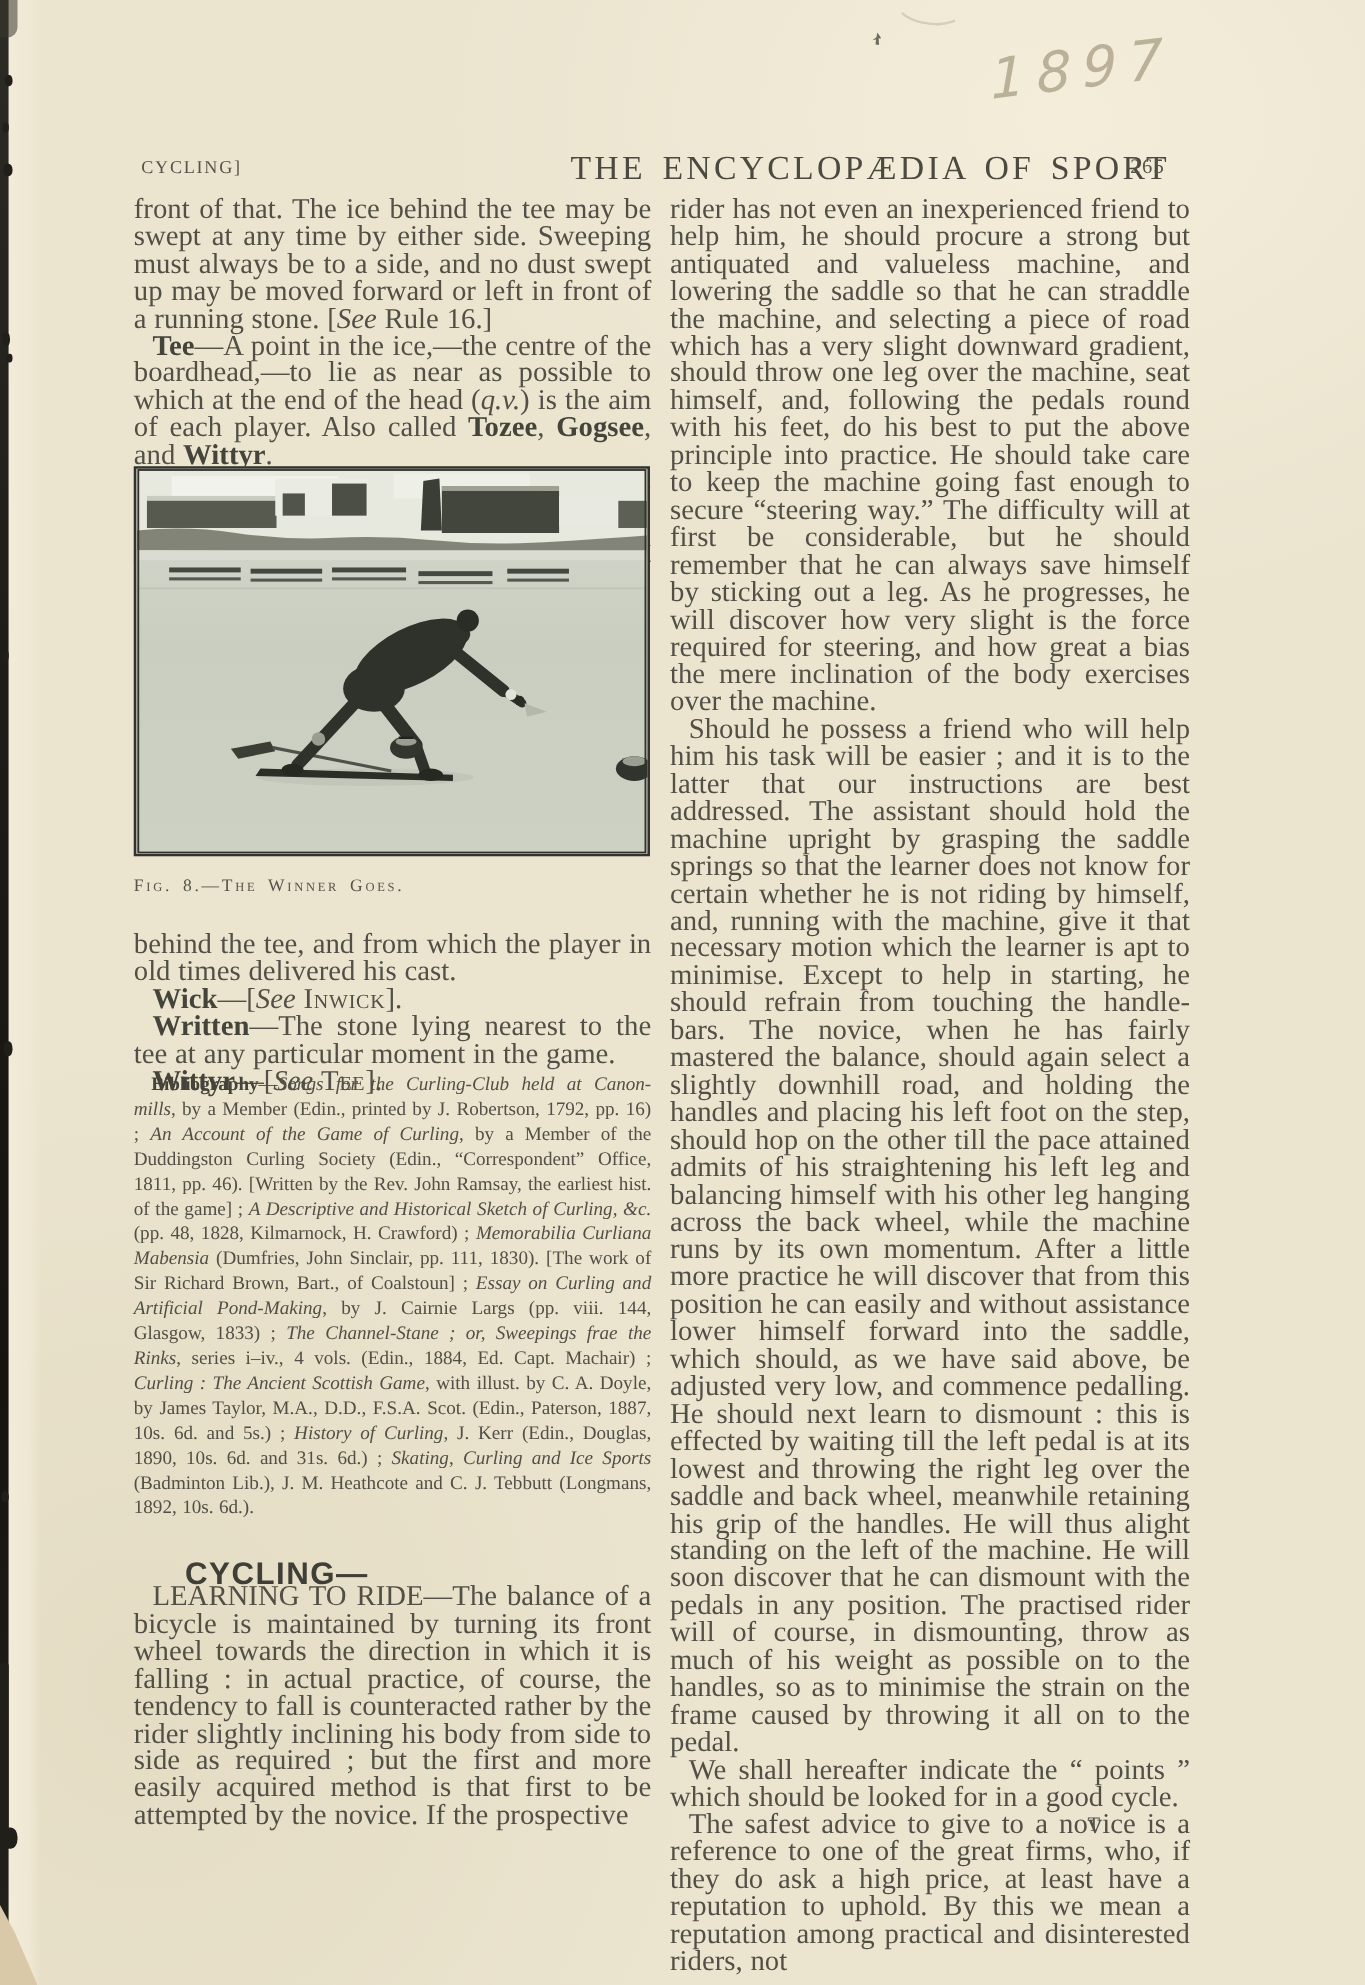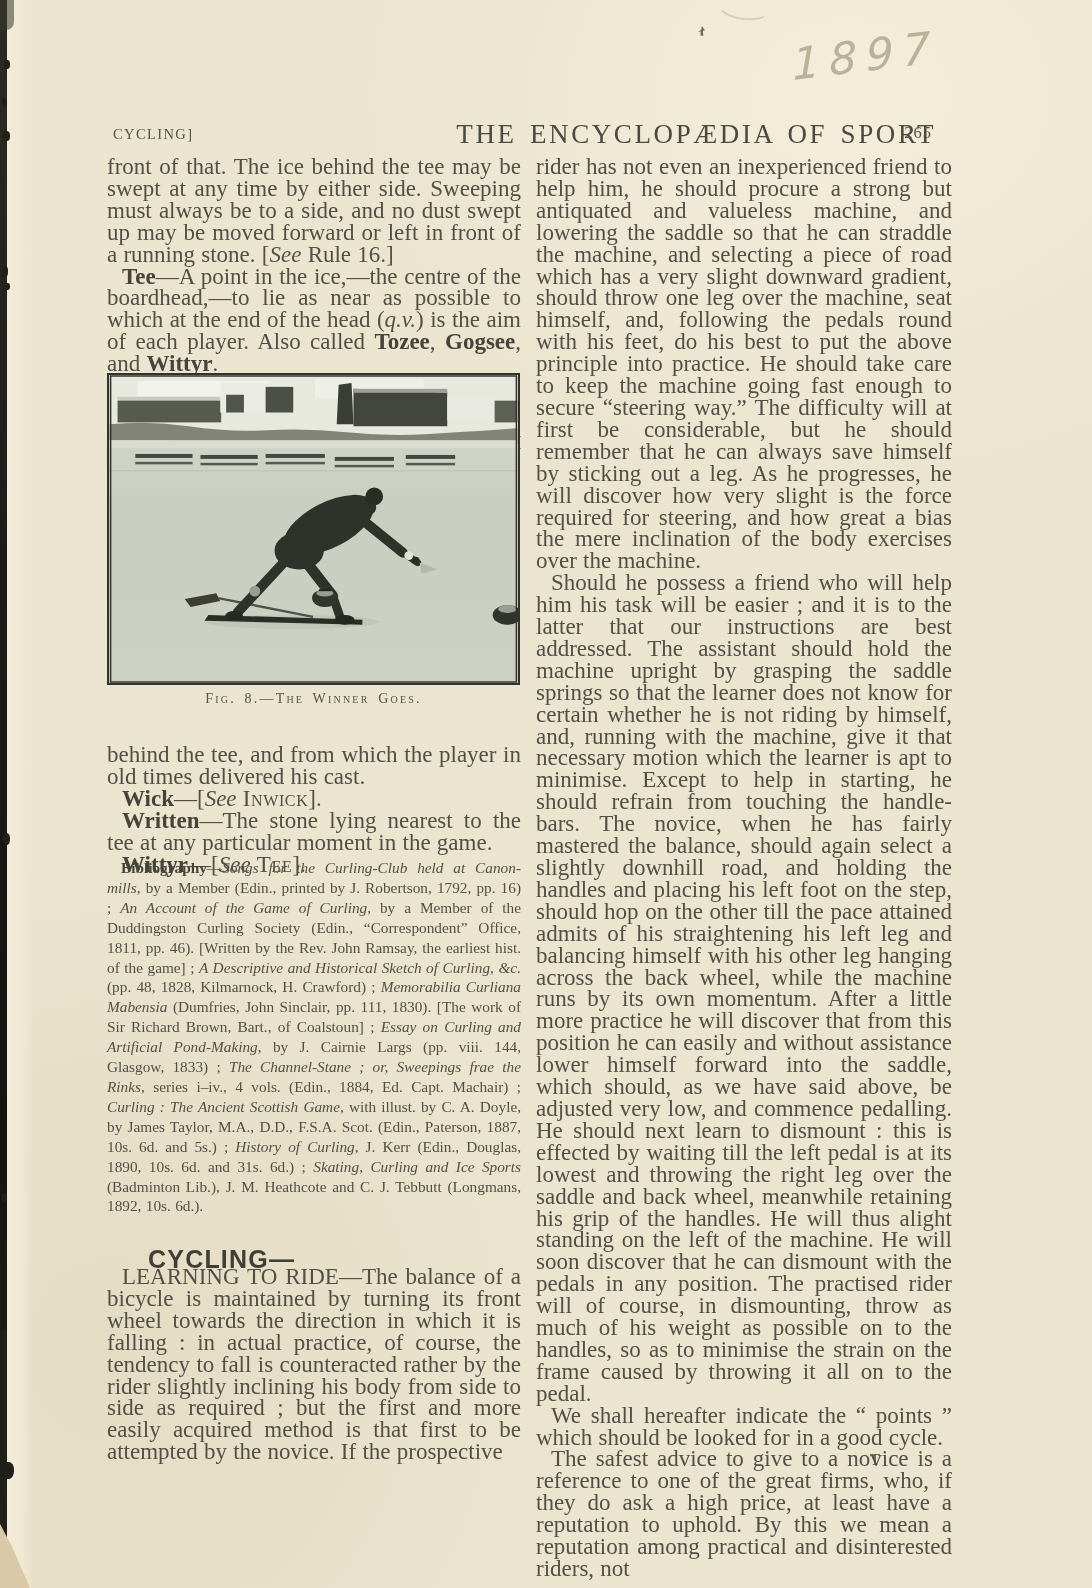--- a/index.html
+++ b/index.html
@@ -46,21 +46,21 @@
   .cycling-head{position:absolute;left:128px;top:1224px;font-family:"Liberation Sans",sans-serif;
     font-weight:bold;font-size:25px;letter-spacing:1.2px;color:#403f37;margin-left:20px;}
   .learning{left:107px;top:1266px;width:414px;}
   .col-right{left:536px;top:156px;width:416px;}
   .col-right p.sp{margin-top:22px;}
   .signature{position:absolute;left:536px;top:1450px;width:416px;text-align:right;
     padding-right:72px;box-sizing:border-box;font-size:16.5px;color:#55534a;}
   
   .figure{position:absolute;left:107px;top:373px;width:413px;margin:0;}
   .photo{width:409px;height:308px;border:2px solid #33322c;background:#cdd1c5;}
-  .figcaption{margin-top:6px;text-align:center;font-size:14px;font-variant:small-caps;
+  .figcaption{margin-top:17px;font-size:14px;font-variant:small-caps;
     letter-spacing:2.2px;word-spacing:3px;color:#55544a;}
 </style>
 </head>
 <body>
 
 <div class="page">
 
   <div class="binding-strip"></div>
   <div class="deckle"></div>
   <div class="corner-dark"></div>

